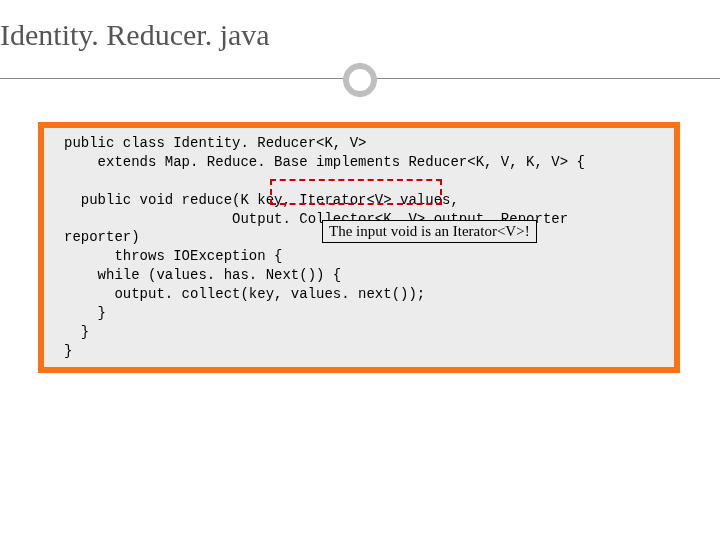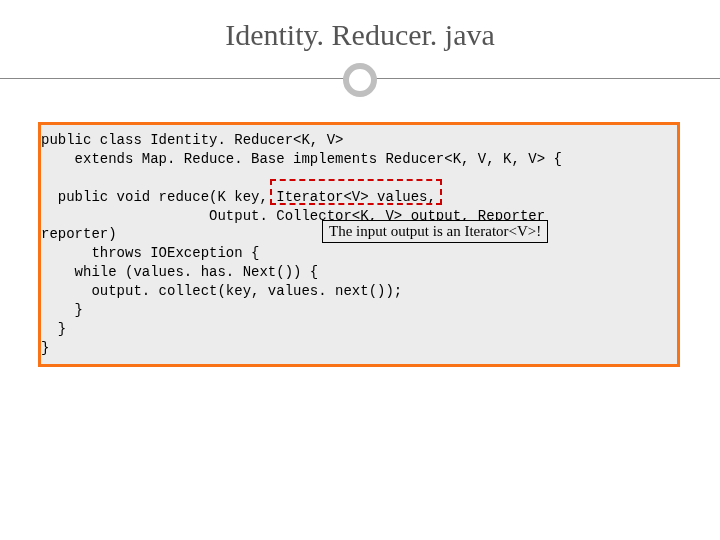--- a/index.html
+++ b/index.html
@@ -12,21 +12,20 @@
       position: relative;
       overflow: hidden;
     }
     .slide {
       width: 720px;
       height: 540px;
       position: relative;
       box-sizing: border-box;
     }
     .title {
-      text-align: center;
       font-size: 30px;
       color: #555;
       padding-top: 18px;
       font-weight: normal;
     }
     .hr-line {
       position: absolute;
       left: 0;
       top: 78px;
       width: 720px;
@@ -43,27 +42,27 @@
       border: 6px solid #bfbfbf;
       border-radius: 50%;
       background: #fff;
       box-sizing: border-box;
     }
     .code-box {
       position: absolute;
       left: 38px;
       top: 122px;
       width: 642px;
-      border: 3px solid #f97316;
+      border: 6px solid #f97316;
       background: #ececec;
       font-family: "Courier New", monospace;
       font-size: 14px;
       line-height: 1.35;
       color: #000;
-      padding: 6px 0;
+      padding: 6px 20px;
       box-sizing: border-box;
       white-space: pre;
     }
     .highlight-box {
       position: absolute;
       border: 2px dashed #d00000;
       background: transparent;
       pointer-events: none;
     }
     .callout {
@@ -99,16 +98,16 @@
 <span>      throws IOException {</span>
 <span>    while (values. has. Next()) {</span>
 <span>      output. collect(key, values. next());</span>
 <span>    }</span>
 <span>  }</span>
 <span>}</span></div>
 
   <div class="highlight-box" style="left:270px; top:179px; width:168px; height:22px;"></div>
 
   <div class="callout" style="left:322px; top:220px;">
-    <span>The input output is an </span><span class="mono">Iterator&lt;V&gt;</span><span>!</span>
+    <span>The input void is an </span><span class="mono">Iterator&lt;V&gt;</span><span>!</span>
   </div>
 
 </div>
 
 </body></html>

